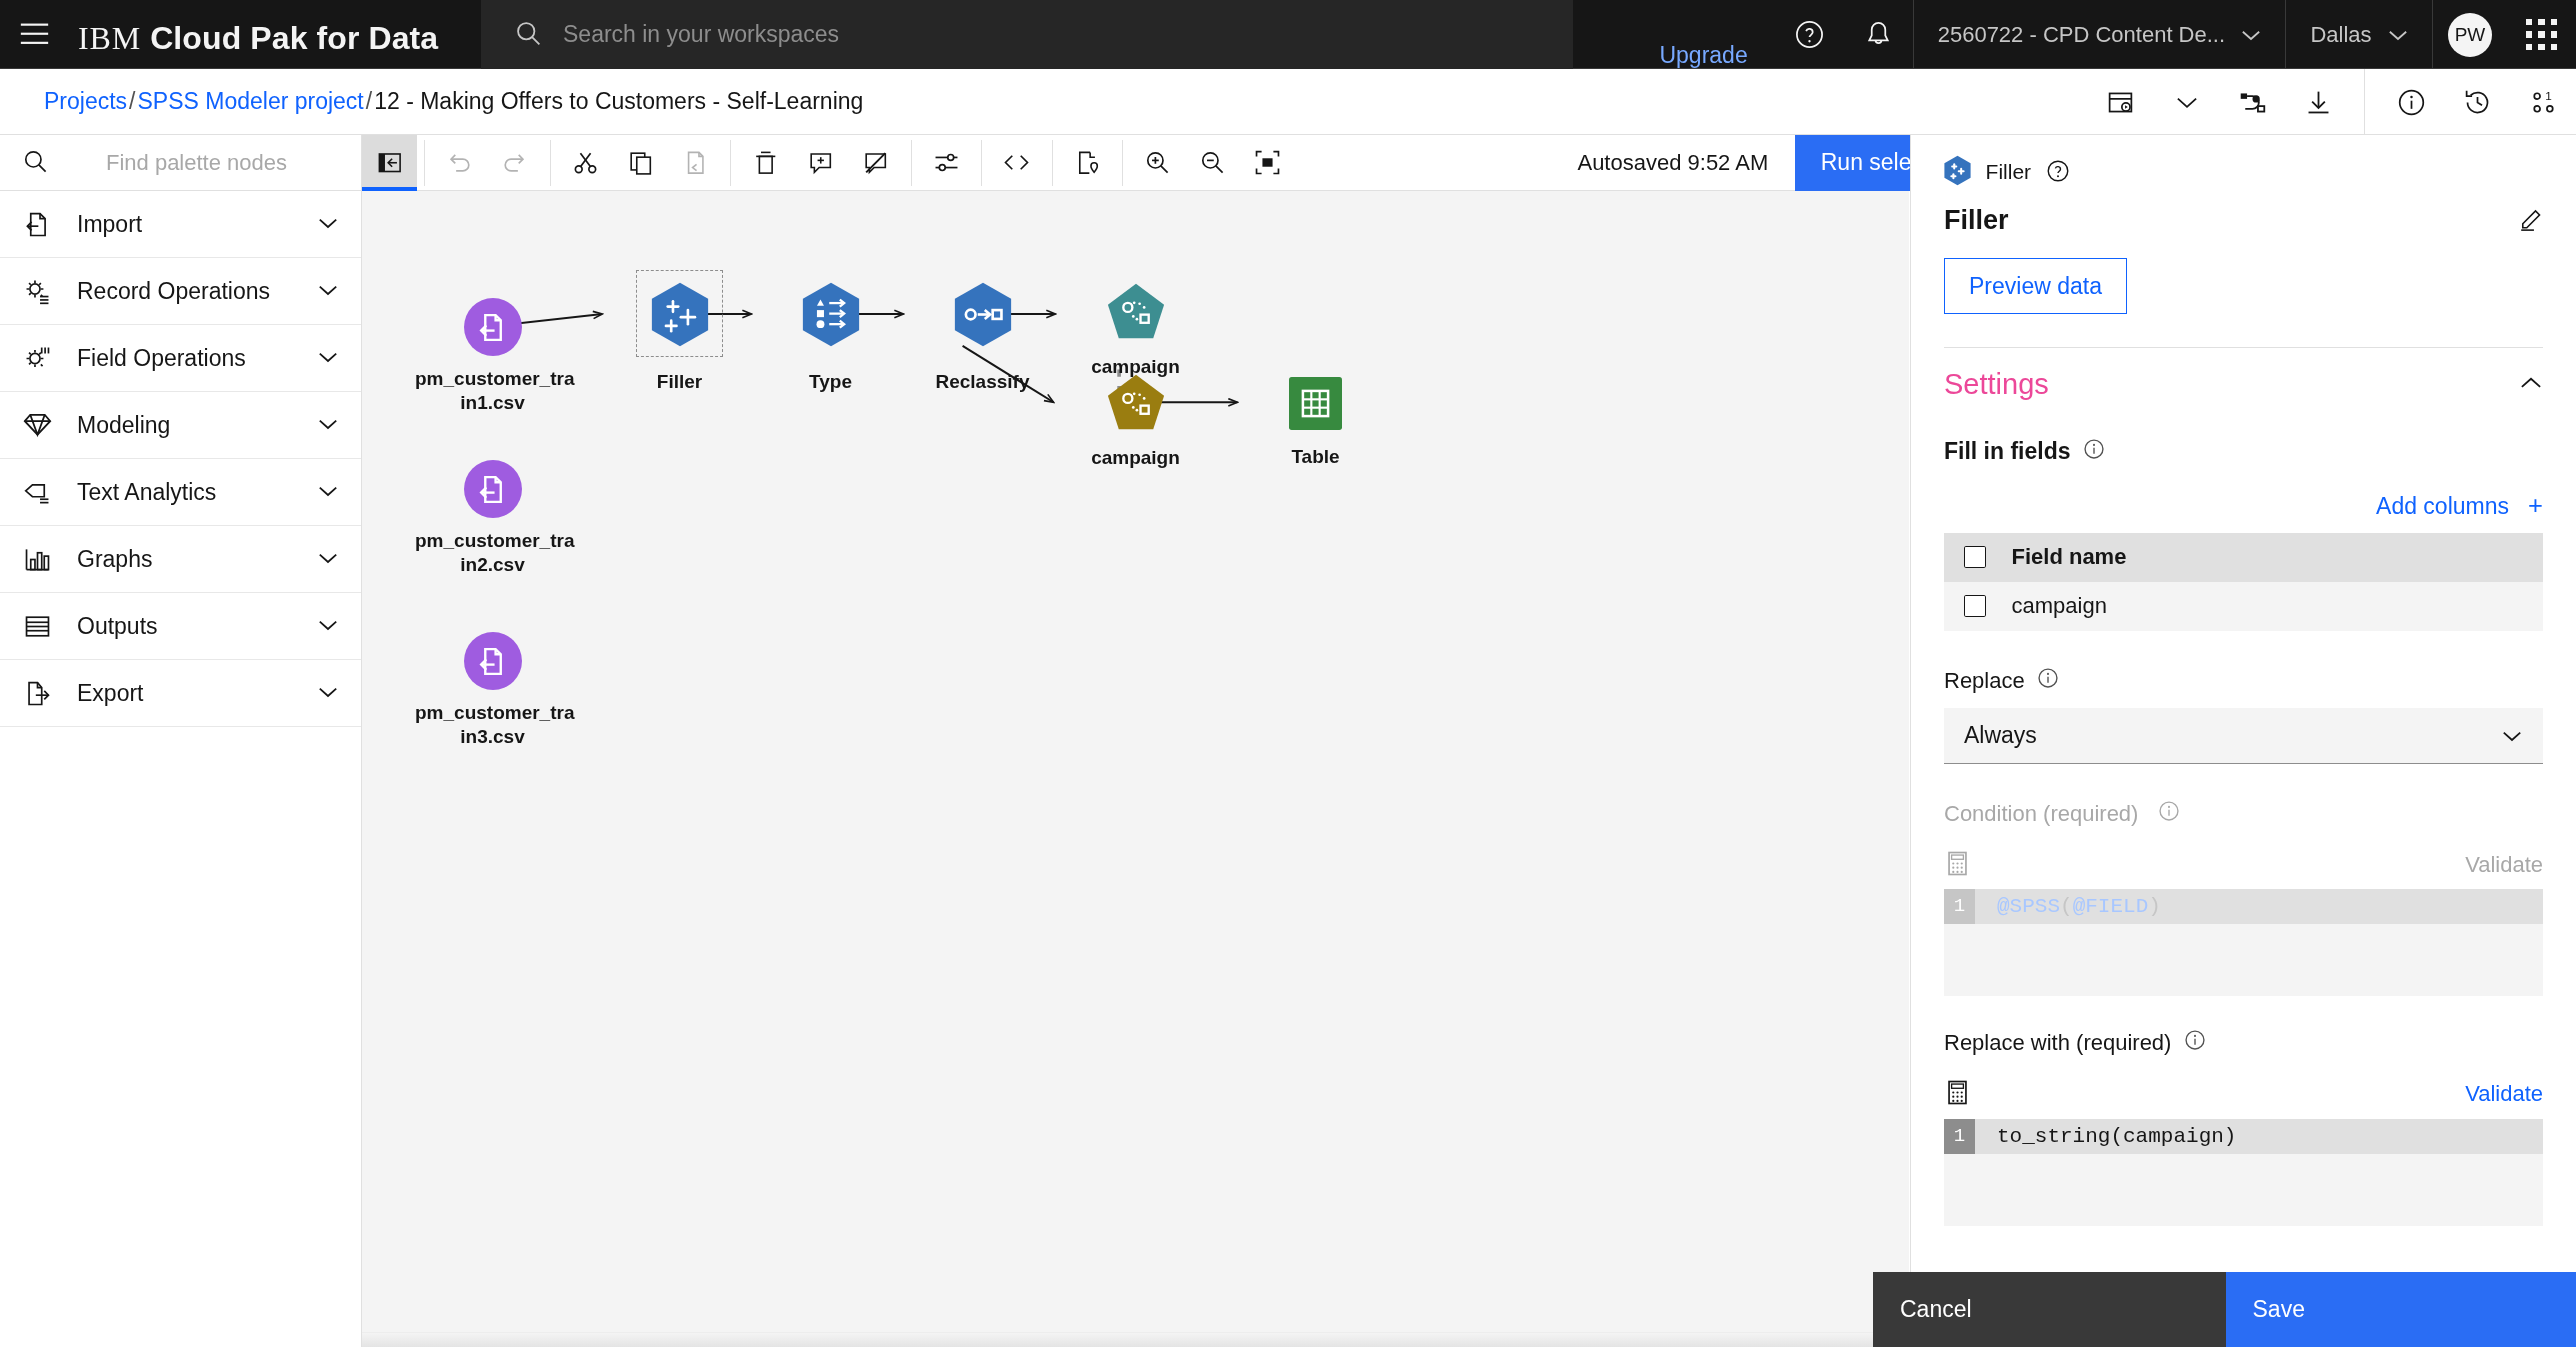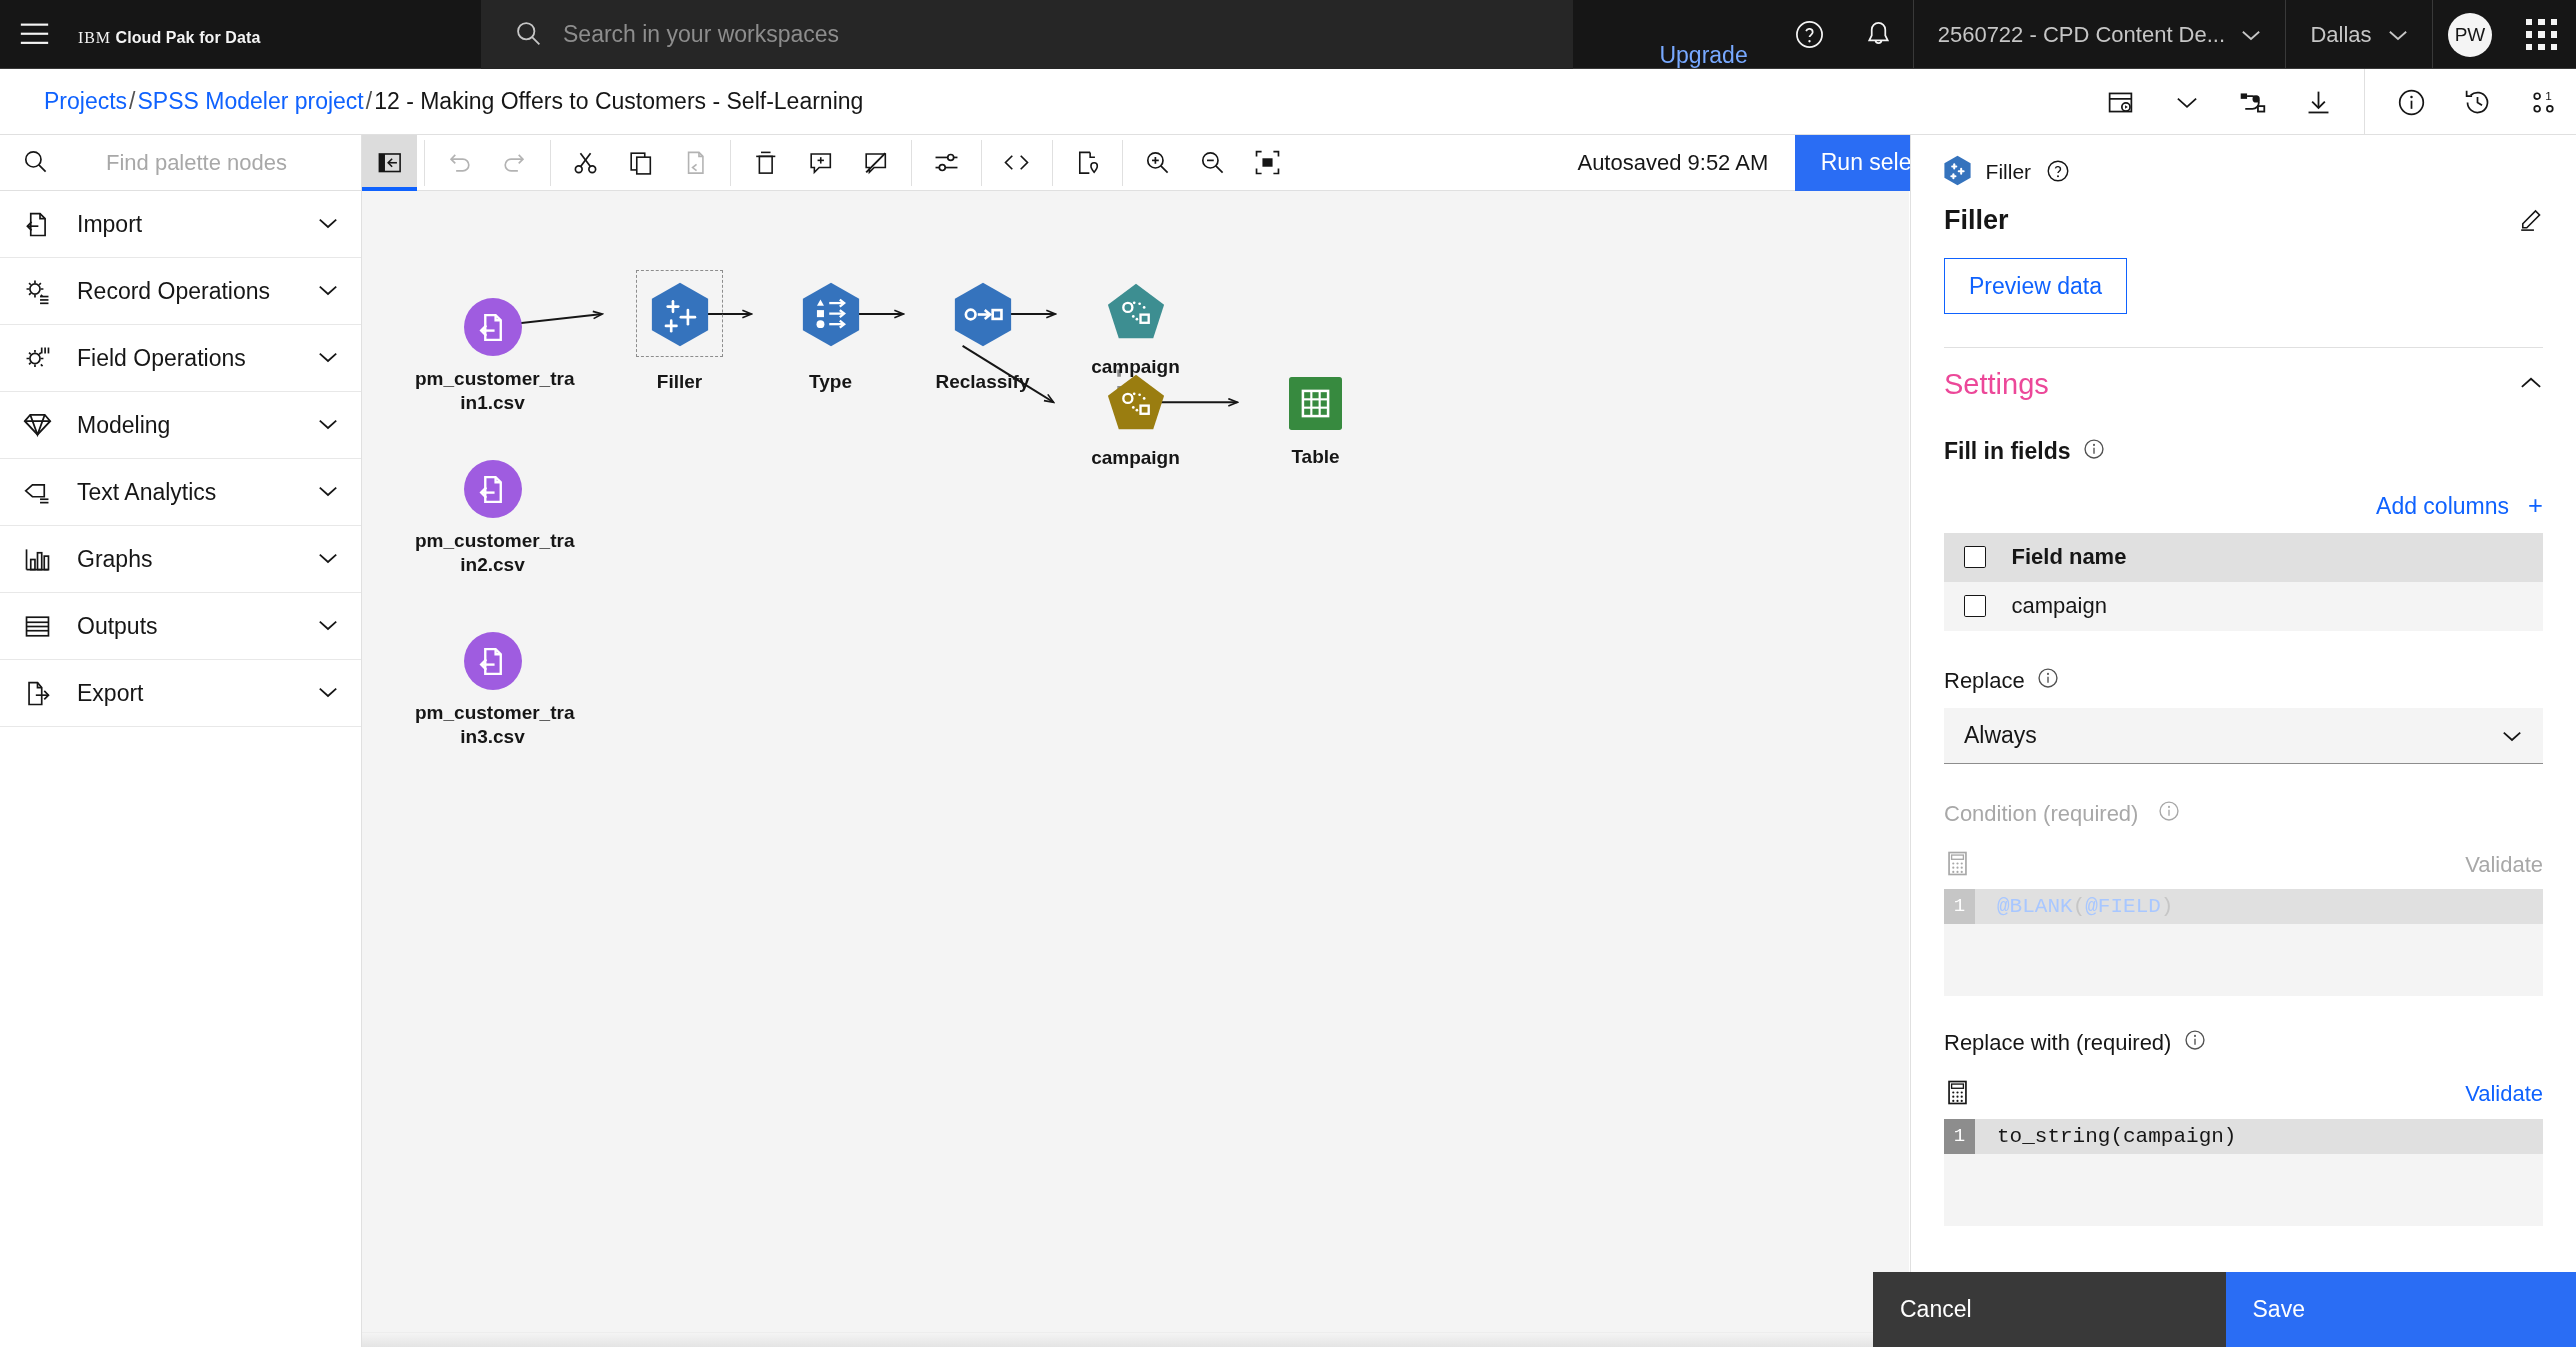--- a/index.html
+++ b/index.html
@@ -16,21 +16,21 @@
     position: absolute; top: 0; left: 0; width: 2576px; height: 69px;
     background: #161616; display: flex; align-items: center;
     border-bottom: 0.9px solid #393939;
   }
   .hamburger {
     width: 69px; height: 69px; display: flex; align-items: center; justify-content: center;
     cursor: pointer;
   }
   .hamburger svg { display:block; }
   .brand {
-    color: #f4f4f4; font-size: 16px; letter-spacing: 0.1px;
+    color: #f4f4f4; font-size: 32px; letter-spacing: 0.1px;
     padding-left: 9px; white-space: nowrap; margin-top: 8px;
   }
   .brand .ibm { font-family: "Liberation Serif", serif; font-weight: 400; letter-spacing:0.9px;}
   .brand .prod { font-weight: 700; }
   .search-wrap {
     position: absolute; left: 481px; top: 0; width: 1092px; height: 69px;
     background: #262626; display: flex; align-items: center; padding-left: 33px;
     cursor: text;
   }
   .search-wrap .sicon { margin-right: 20px; }
@@ -950,21 +950,21 @@
                 <circle cx="16" cy="26" r="1.3"></circle>
                 <circle cx="21" cy="26" r="1.3"></circle>
               </g>
             </svg>
         </span>
         <span class="validate dis">Validate</span>
       </div>
       <div class="code-box">
         <div class="code-line hl">
           <span class="gutter dis">1</span>
-          <span class="code-txt"><span class="fnd">@BLANK</span><span class="dim">(</span><span class="fnd">@FIELD</span><span class="dim">)</span></span>
+          <span class="code-txt"><span class="fnd">@SPSS</span><span class="dim">(</span><span class="fnd">@FIELD</span><span class="dim">)</span></span>
         </div>
       </div>
 
       <div class="lbl-plain field-label" style="margin-top:33px;">
         <span>Replace with (required)</span>
         <span>
           <svg width="22" height="22" viewBox="0 0 32 32">
               <circle cx="16" cy="16" r="13" fill="none" stroke="#525252" stroke-width="2"></circle>
               <circle cx="16" cy="10" r="1.5" fill="#525252"></circle>
               <line x1="16" y1="14" x2="16" y2="23" stroke="#525252" stroke-width="2"></line>

